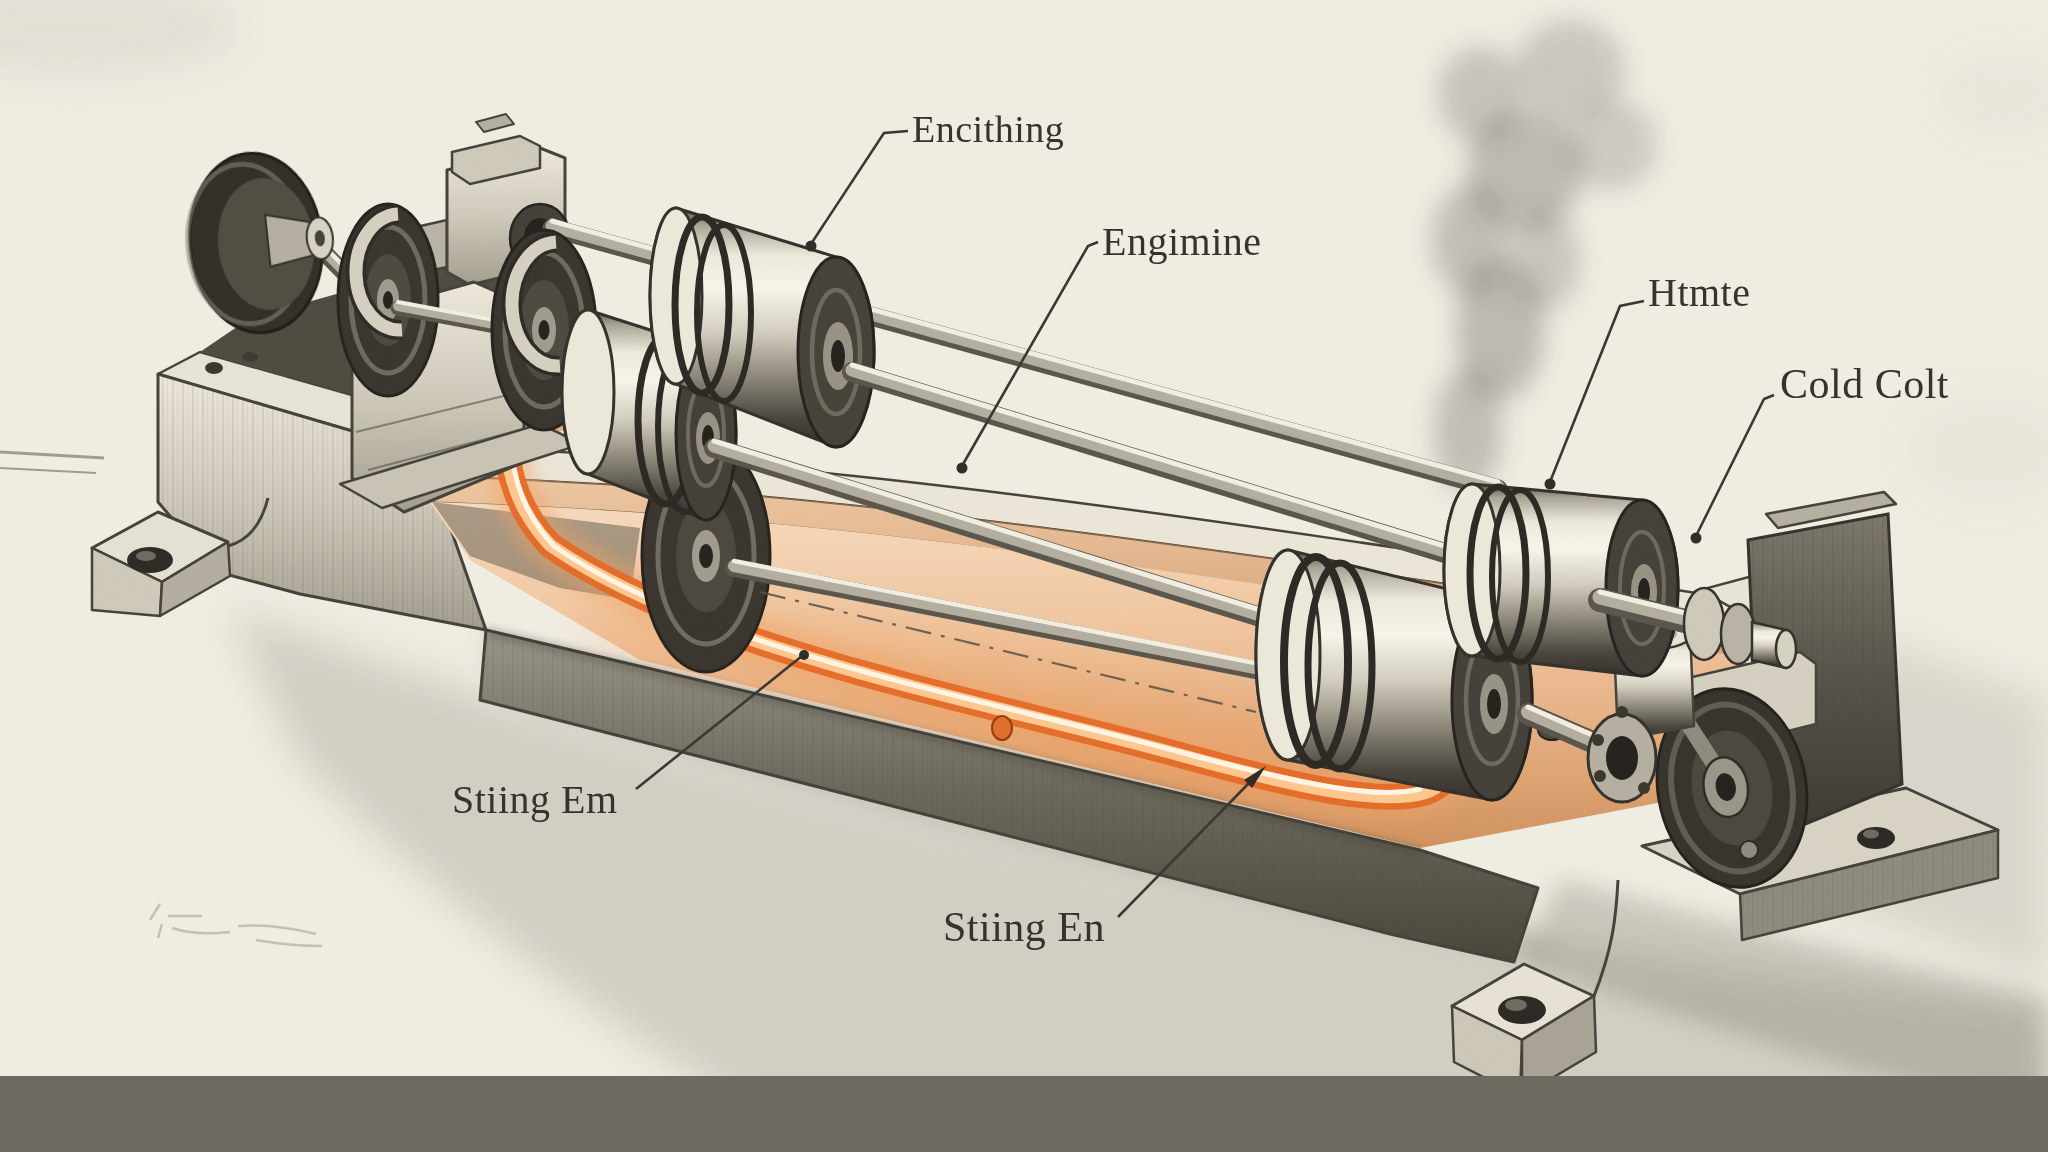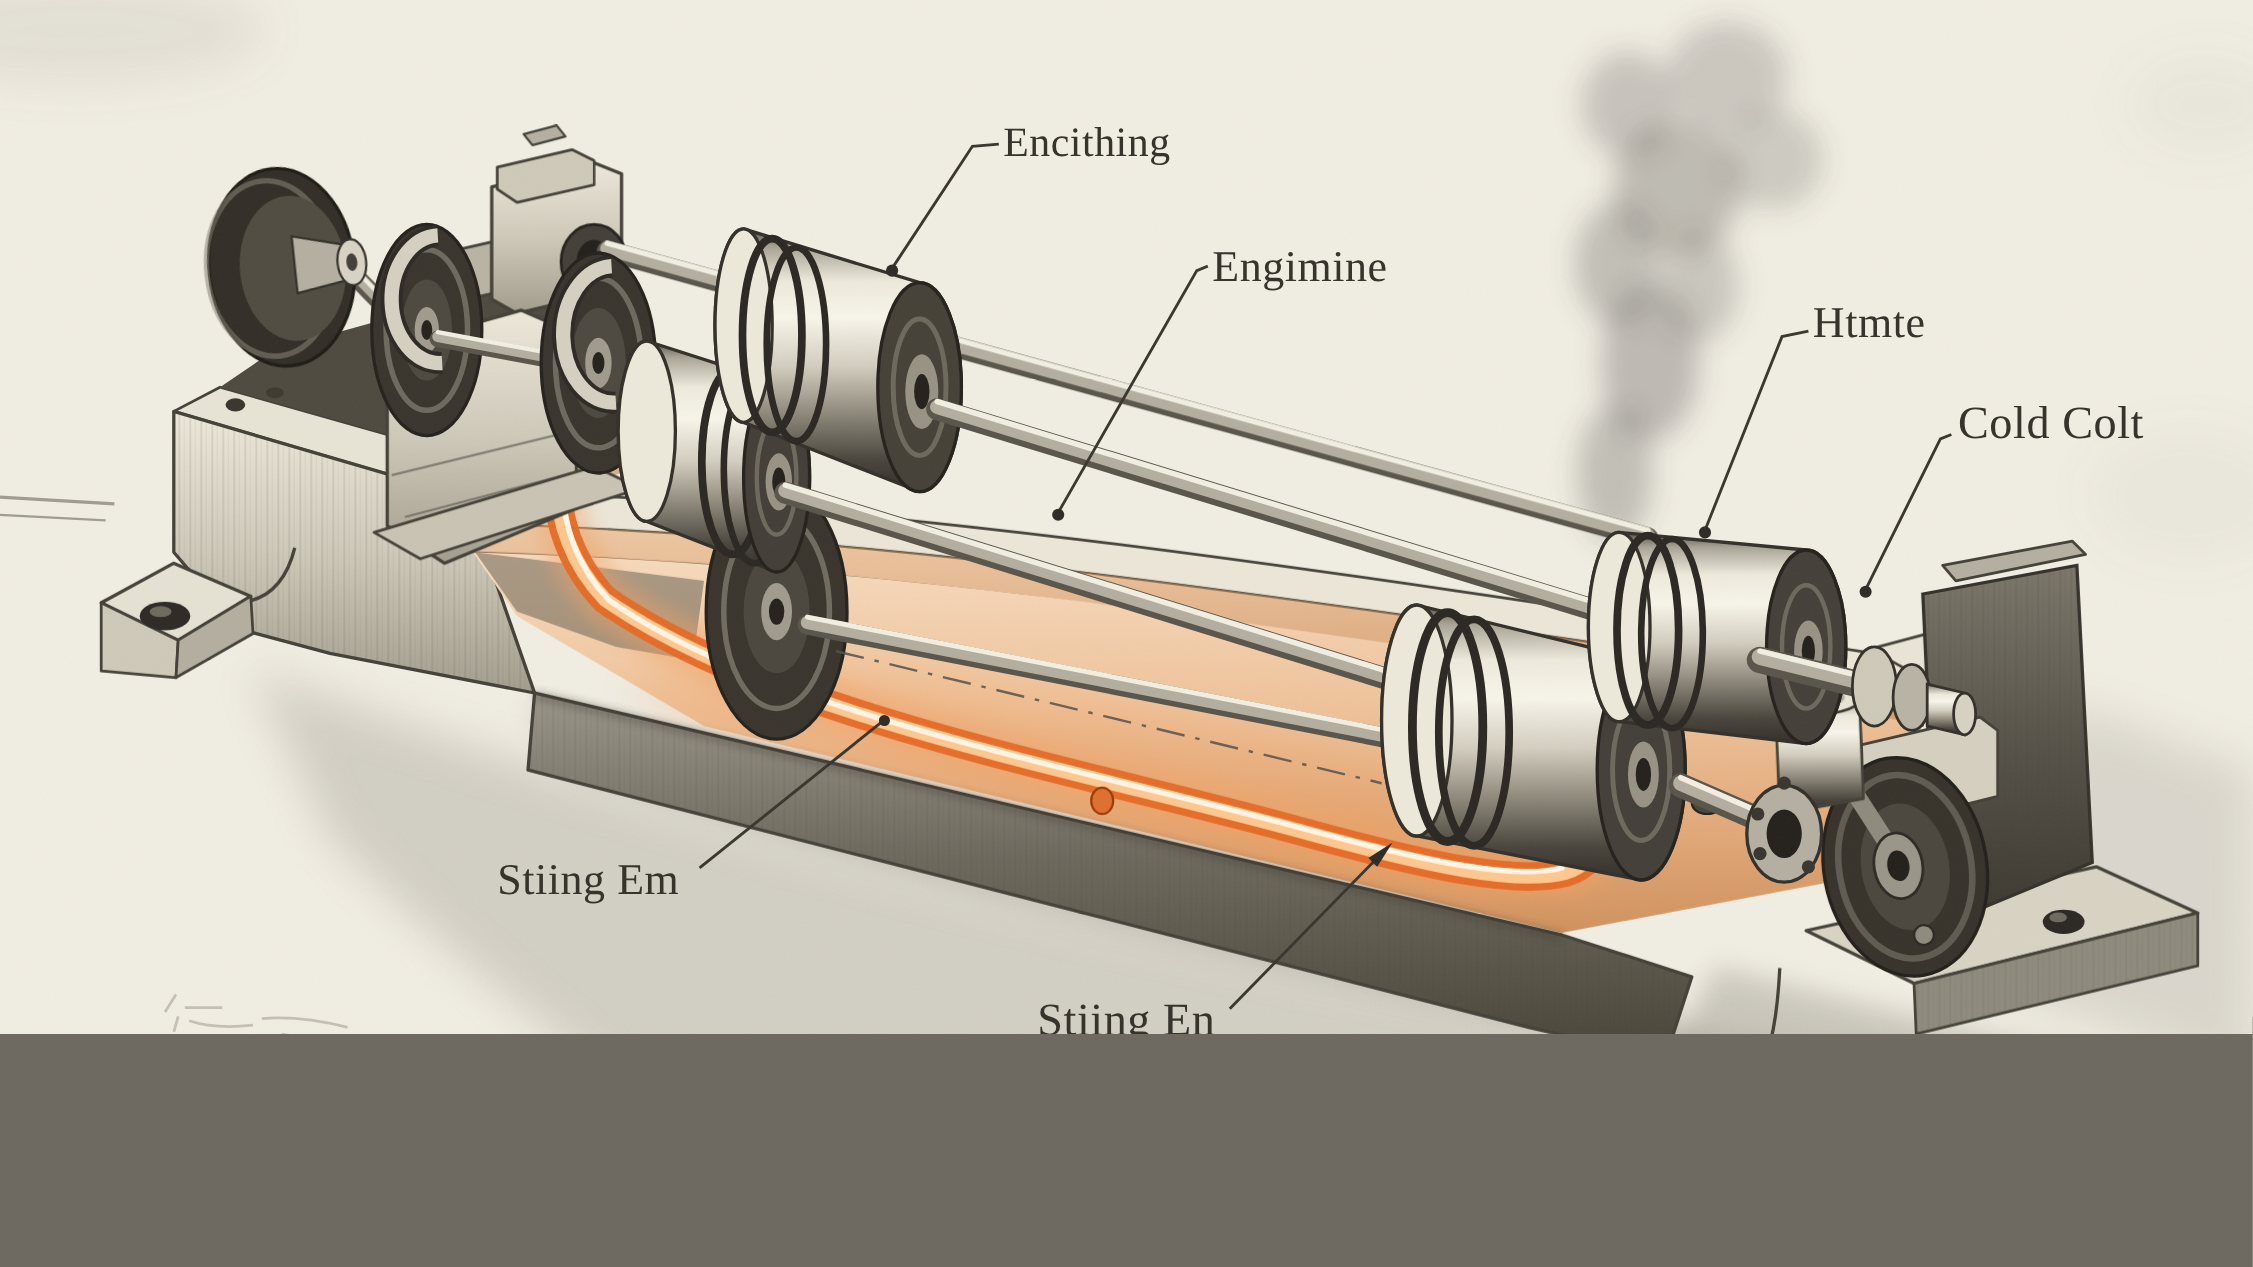--- a/index.html
+++ b/index.html
@@ -1,16 +1,16 @@
 <!DOCTYPE html>
 <html><head>
 <meta charset="utf-8">
 <style>
   html,body{margin:0;padding:0;background:#6e6a62;}
-  .stage{width:2048px;height:940px;position:relative;overflow:hidden;}
+  .stage{width:2048px;height:1076px;position:relative;overflow:hidden;}
   svg{display:block;}
   .lbl{font-family:"Liberation Serif","DejaVu Serif",serif;fill:#35322b;letter-spacing:0.5px;}
   .leader{stroke:#3a372f;stroke-width:2.6;fill:none;}
   .edge{stroke:#45423a;stroke-linejoin:round;}
 </style>
 </head>
 <body>
 
 <div class="stage">
 <svg viewBox="0 0 2048 1152" width="2048" height="1152">

